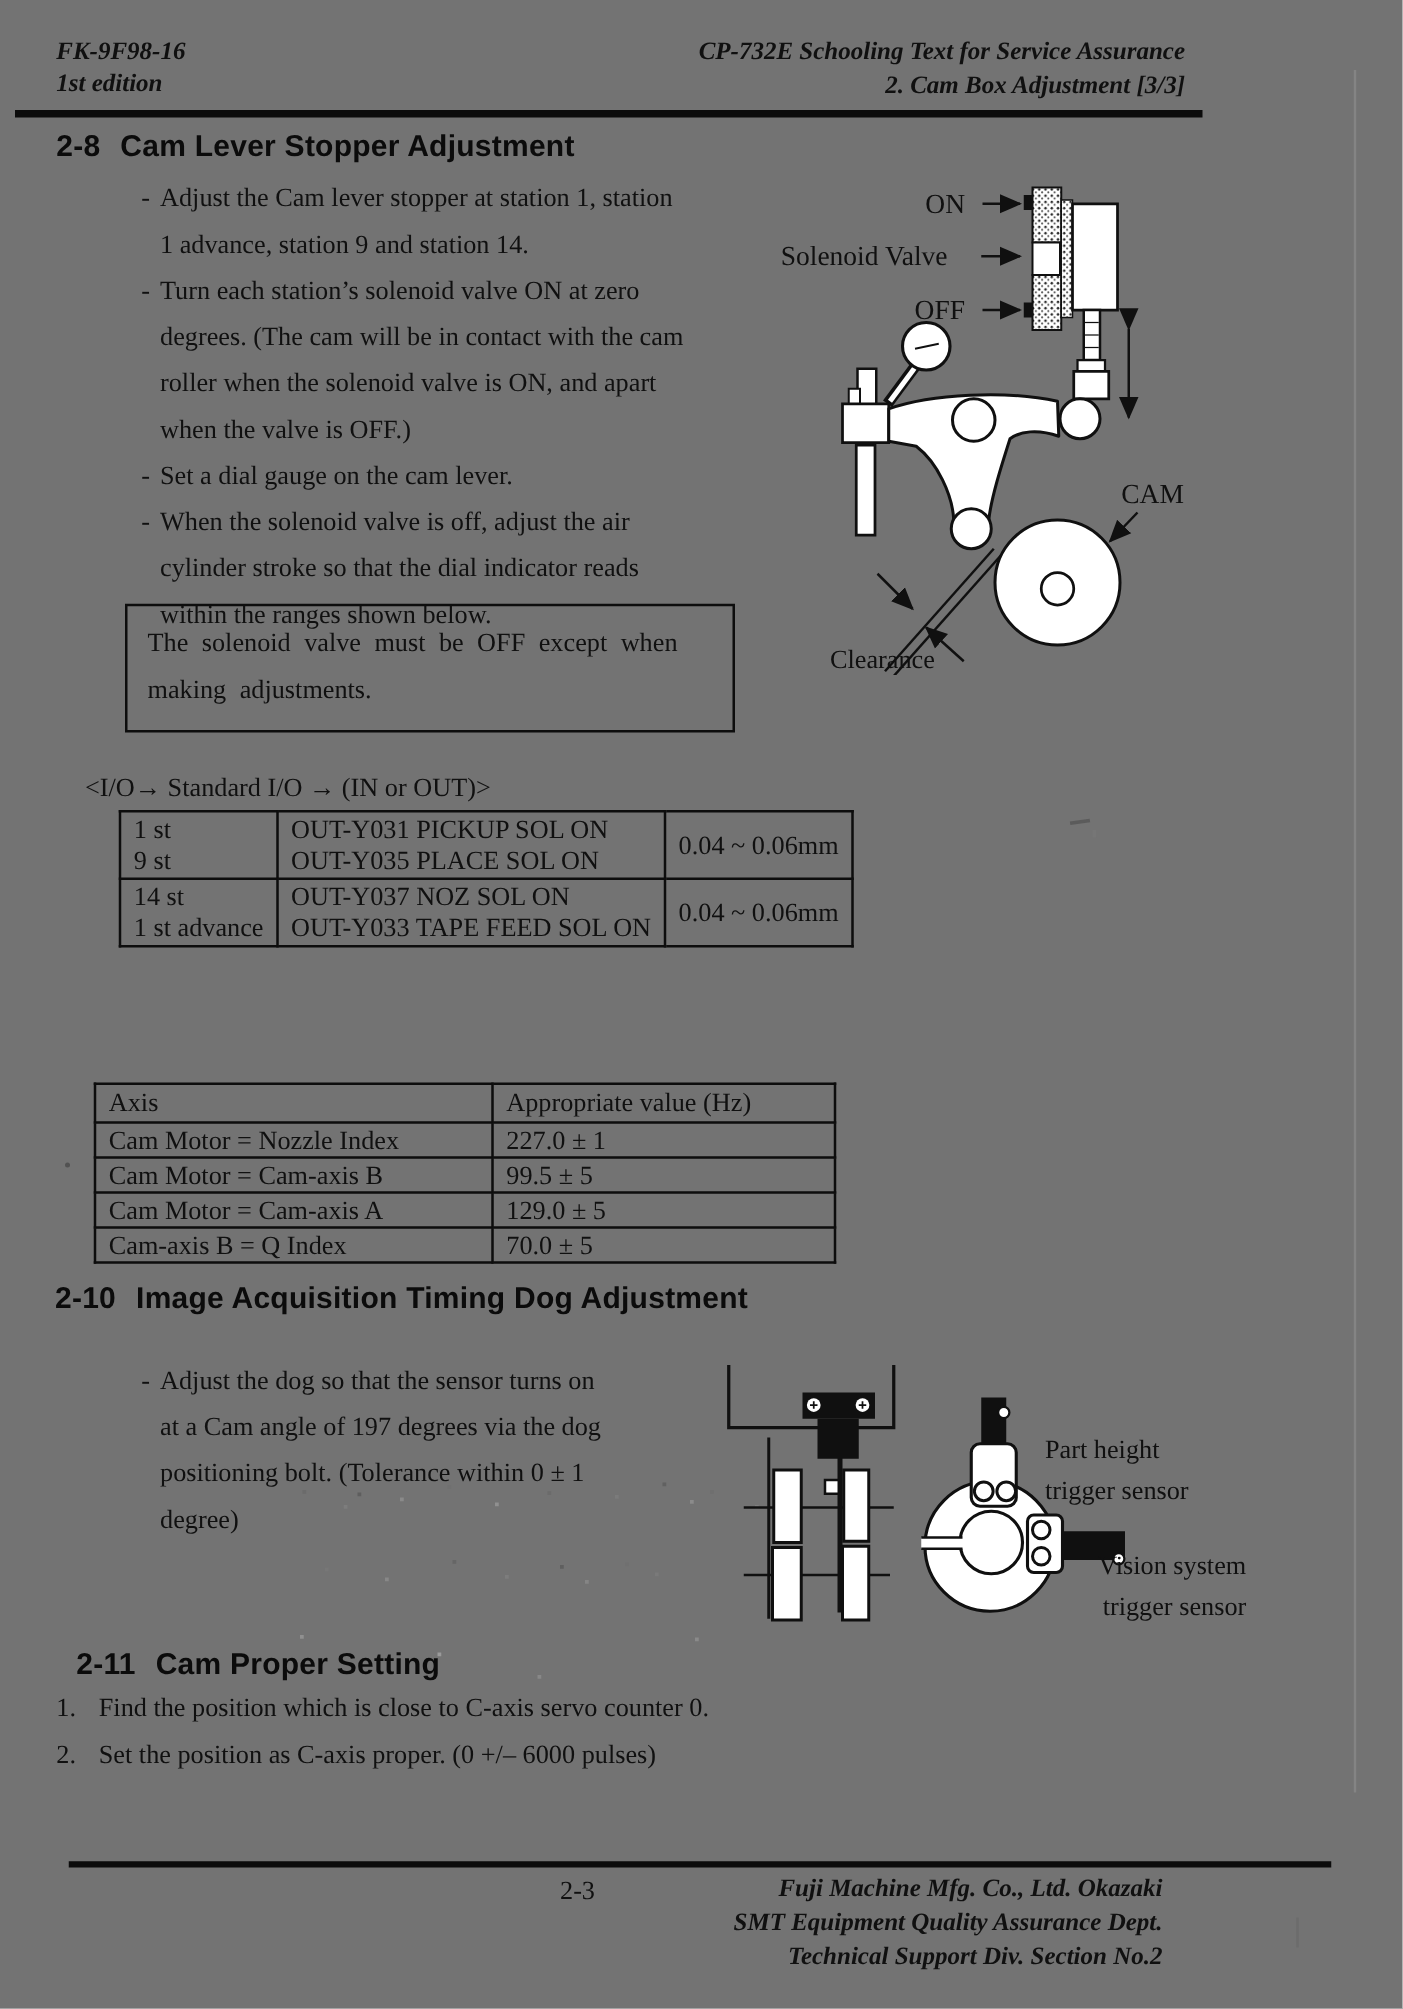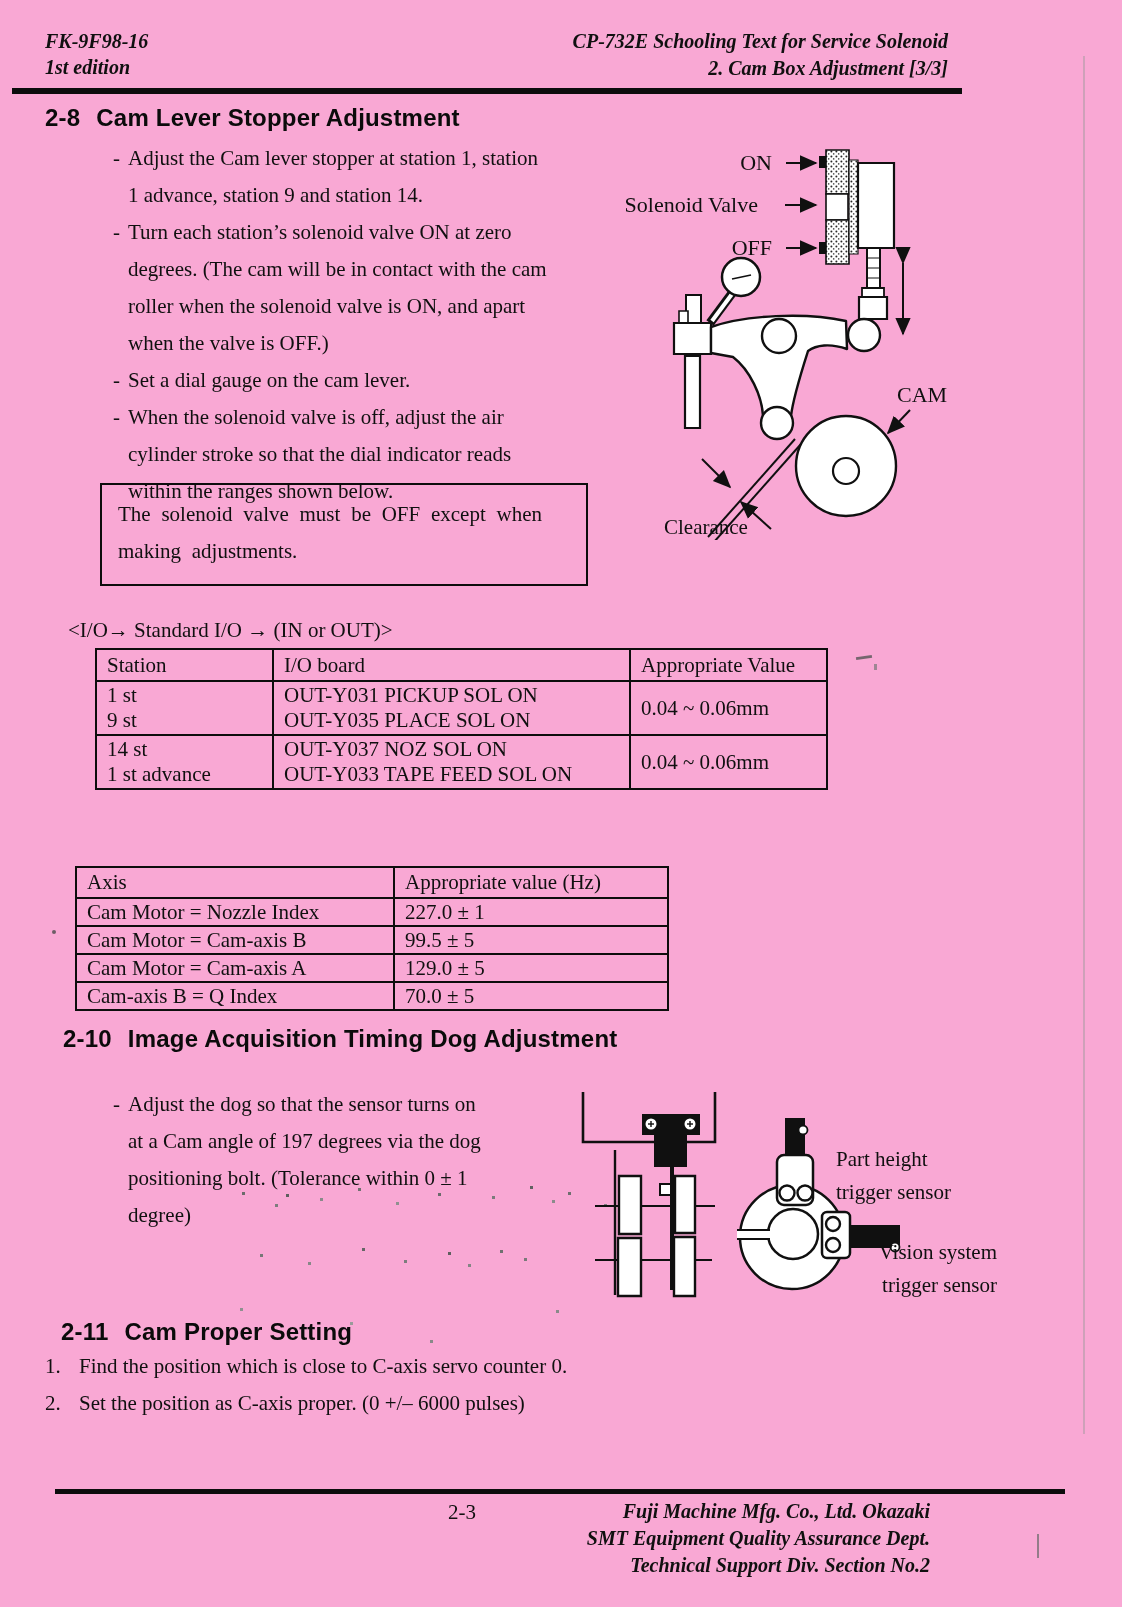--- a/index.html
+++ b/index.html
@@ -1,16 +1,16 @@
 <!DOCTYPE html>
 <html><head>
 <meta charset="utf-8">
 <style>
   html,body{margin:0;padding:0;background:#e8e8e8;}
-  .page{position:relative;width:1122px;height:1607px;background:#f9a8d4;overflow:hidden;
+  .page{position:relative;width:1122px;height:1607px;background:#737373;overflow:hidden;
         font-family:"Liberation Serif","DejaVu Serif",serif;color:#101010;}
   .abs{position:absolute;}
   
   .hdr-left{left:45px;top:28px;font-style:italic;font-weight:bold;font-size:20px;line-height:26px;}
   .hdr-right{right:174px;top:28px;text-align:right;font-style:italic;font-weight:bold;font-size:20px;line-height:27px;}
   .hdr-rule{left:12px;top:88px;width:950px;height:6px;background:#0c0c0c;}
   
   .h2{font-family:"Liberation Sans","DejaVu Sans",sans-serif;font-weight:bold;font-size:24px;
       letter-spacing:.2px;display:flex;color:#0b0b0b;}
   .h2 .num{margin-right:16px;}
@@ -59,21 +59,21 @@
 </head>
 <body>
 
 <div class="page">
 
   <div class="abs hdr-left">
     <div>FK-9F98-16</div>
     <div>1st edition</div>
   </div>
   <div class="abs hdr-right">
-    <div>CP-732E Schooling Text for Service Solenoid</div>
+    <div>CP-732E Schooling Text for Service Assurance</div>
     <div>2. Cam Box Adjustment [3/3]</div>
   </div>
   <div class="abs hdr-rule"></div>
 
   <div class="abs h2" style="left:45px;top:104px;">
     <span class="num">2-8</span>
     <span>Cam Lever Stopper Adjustment</span>
   </div>
 
   <div class="abs" style="left:113px;top:140px;width:500px;">
@@ -169,25 +169,20 @@
       <circle cx="246" cy="341" r="13" fill="#fff" stroke="#101010" stroke-width="2.2"></circle>
     </g>
     <text x="297" y="272" font-size="22">CAM</text>
     <line x1="310" y1="280" x2="288" y2="303" stroke="#101010" stroke-width="2" marker-end="url(#ah)"></line>
     <text x="64" y="404" font-size="21">Clearance</text>
   </svg>
 
   <div class="abs" style="left:68px;top:618px;font-size:21px;">&lt;I/O→ Standard I/O → (IN or OUT)&gt;</div>
   <table class="abs io-table">
     <tbody>
-        <tr>
-      <th style="width:155px;">Station</th>
-      <th style="width:335px;">I/O board</th>
-      <th style="width:175px;">Appropriate Value</th>
-    </tr>
     <tr>
       <td class="two-line">1 st
 9 st</td>
       <td class="two-line">OUT-Y031 PICKUP SOL ON
 OUT-Y035 PLACE SOL ON</td>
       <td>0.04 ~ 0.06mm</td>
     </tr>
     <tr>
       <td class="two-line">14 st
 1 st advance</td>
@@ -219,21 +214,21 @@
       <td>129.0 ± 5</td>
     </tr>
     <tr>
       <td>Cam-axis B = Q Index</td>
       <td>70.0 ± 5</td>
     </tr>
   </tbody>
     </table>
   <div class="abs stray-dot" style="left:52px;top:930px;"></div>
 
-  <div class="abs h2" style="left:63px;top:1025px;">
+  <div class="abs h2" style="left:44px;top:1025px;">
     <span class="num">2-10</span>
     <span>Image Acquisition Timing Dog Adjustment</span>
   </div>
   <div class="abs bullet" style="left:113px;top:1086px;width:460px;">
     <span class="dash">-</span>
     <span class="body-lines">Adjust the dog so that the sensor turns on
 at a Cam angle of 197 degrees via the dog
 positioning bolt.  (Tolerance within 0 ± 1
 degree)</span>
   </div>

